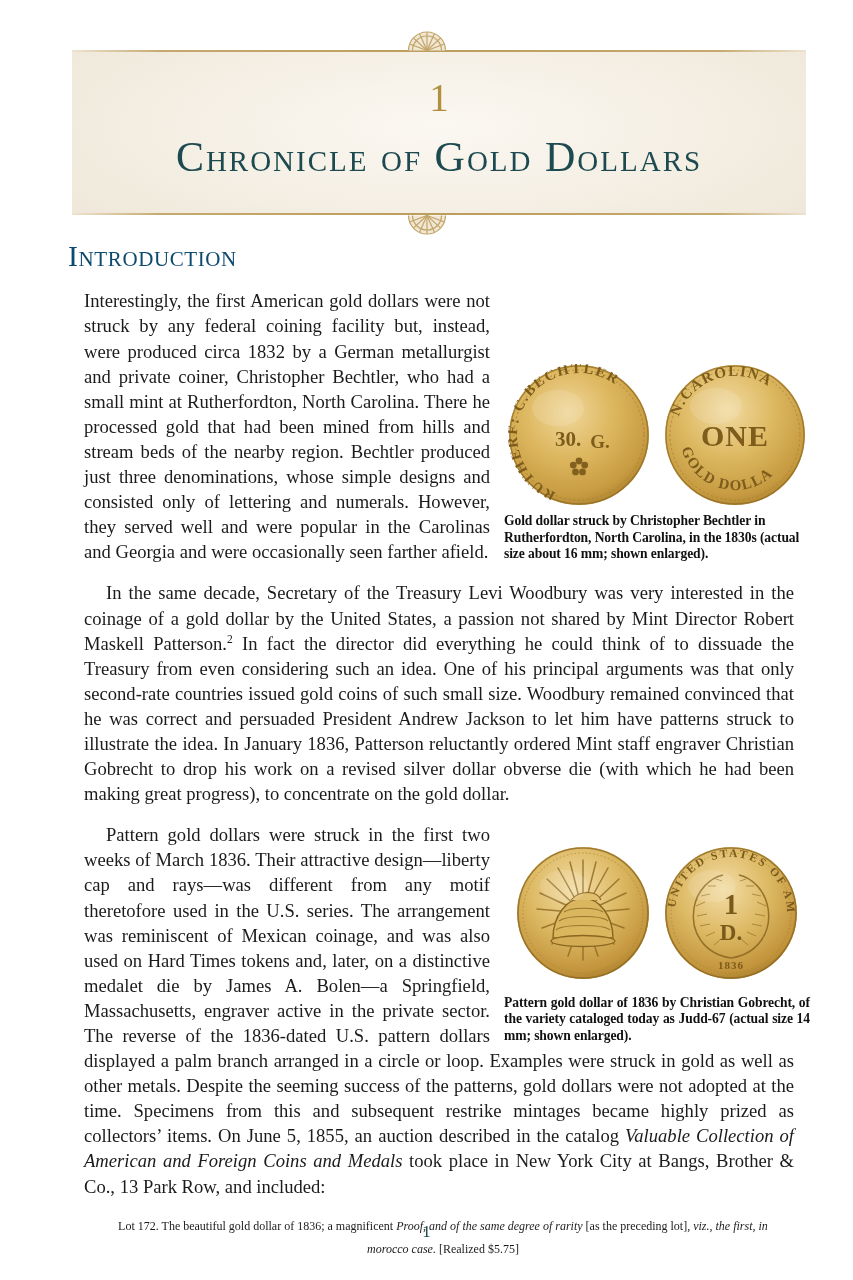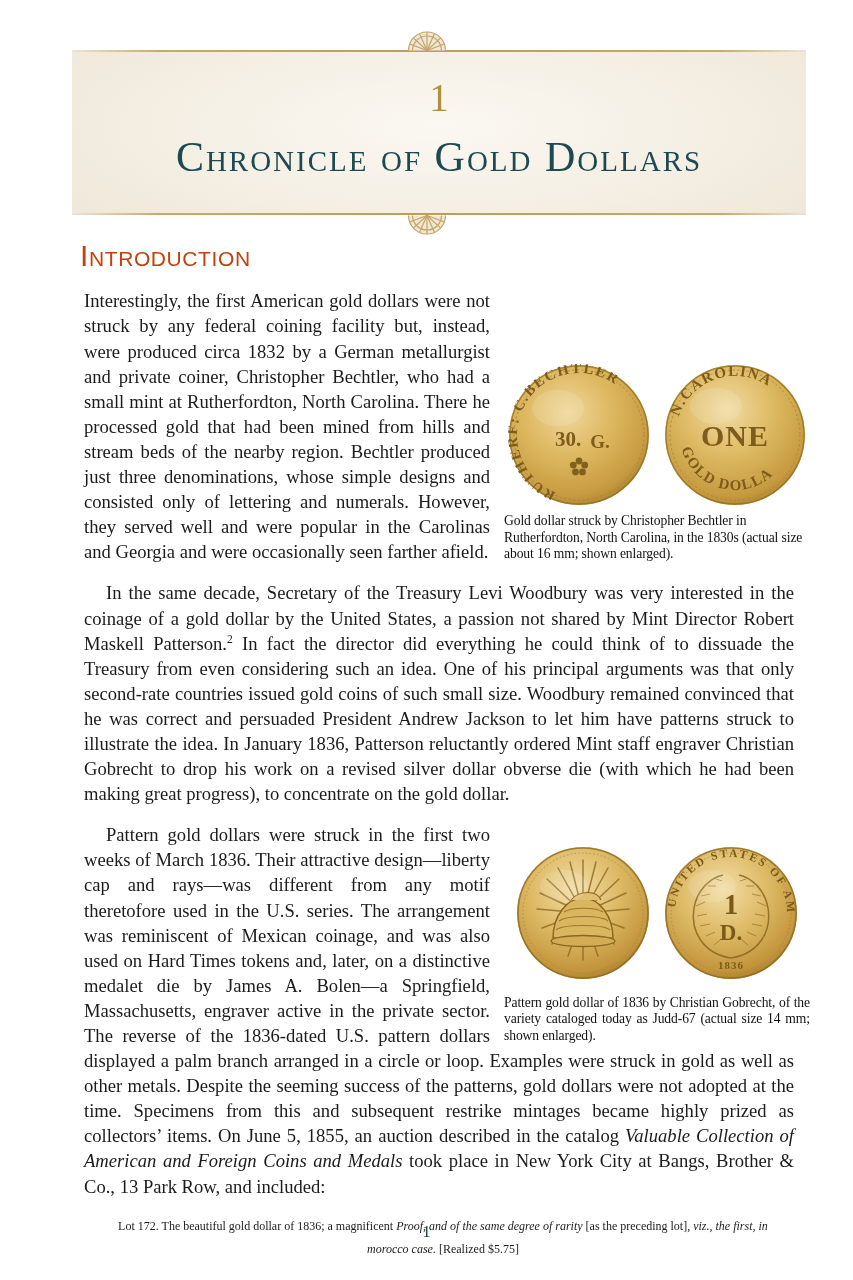--- a/index.html
+++ b/index.html
@@ -76,28 +76,28 @@
 
   
   .content {
     position: absolute;
     left: 68px;
     top: 240px;
     width: 742px;
   }
 
   h2.section-heading {
-    margin: 0 0 4px 12px;
-    color: #c2410c;
+    margin: 0 0 4px 0;
+    color: #0c4a6e;
     font-size: 30px;
     line-height: 1.08;
     font-variant: small-caps;
     letter-spacing: 0.6px;
     font-weight: normal;
-    font-family: Liberation Sans, sans-serif;
+    font-family: Liberation Serif, serif;
   }
 
   p.body-text {
     margin: 16px;
     font-size: 18.6px;
     line-height: 25.1px;
     text-align: justify;
     text-justify: inter-word;
     hyphens: manual;
   }
@@ -138,21 +138,21 @@
     border-radius: 50%;
     overflow: hidden;
     flex: none;
   }
   .coin svg { display: block; }
 
   .figure-caption {
     margin-top: 7px;
     font-size: 13.6px;
     line-height: 16.2px;
-    font-weight: normal;
+    font-weight: bold;
     color: #111111;
     text-align: left;
     letter-spacing: -0.1px;
   }
   .figure.fig-pattern .figure-caption { text-align: justify; margin-top: 15px; }
 
   
   .page-number {
     position: absolute;
     left: 0;

